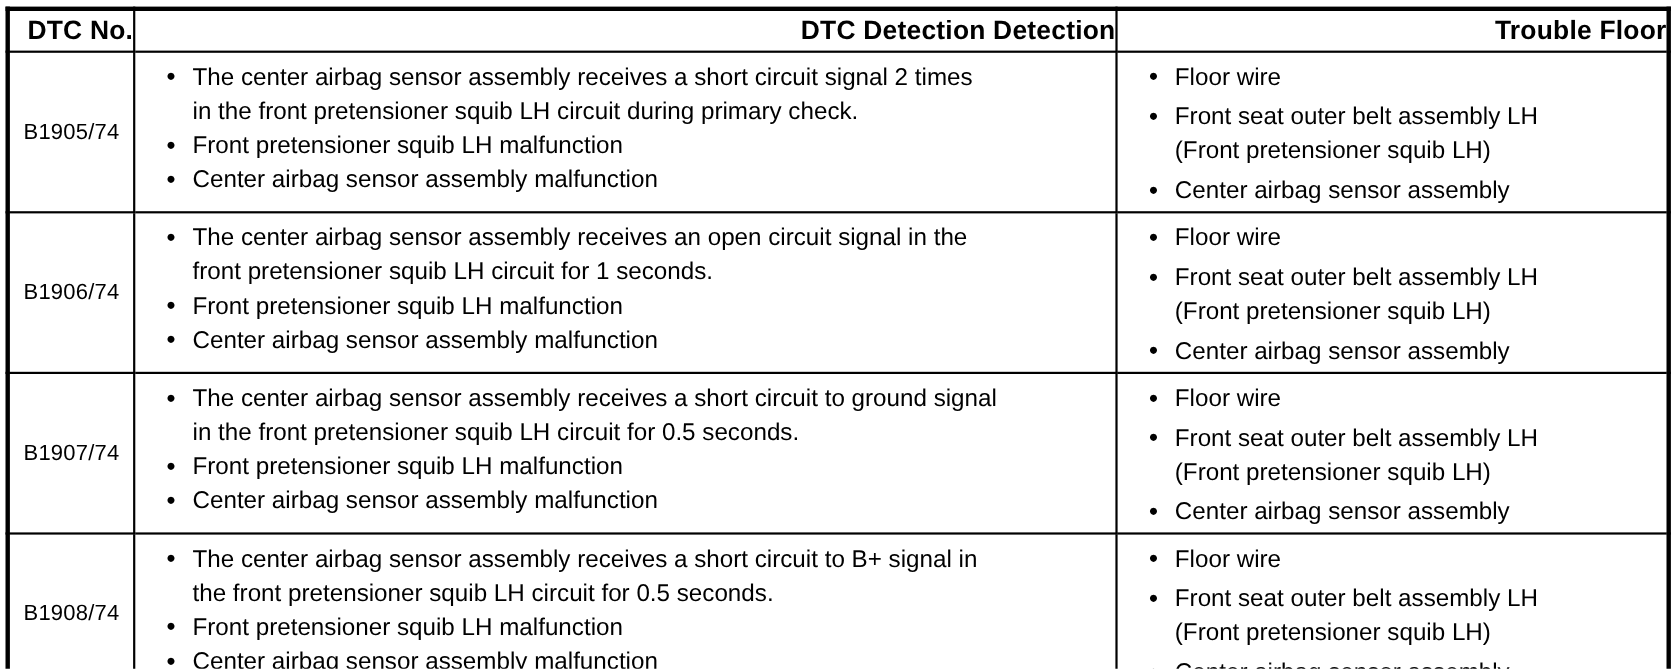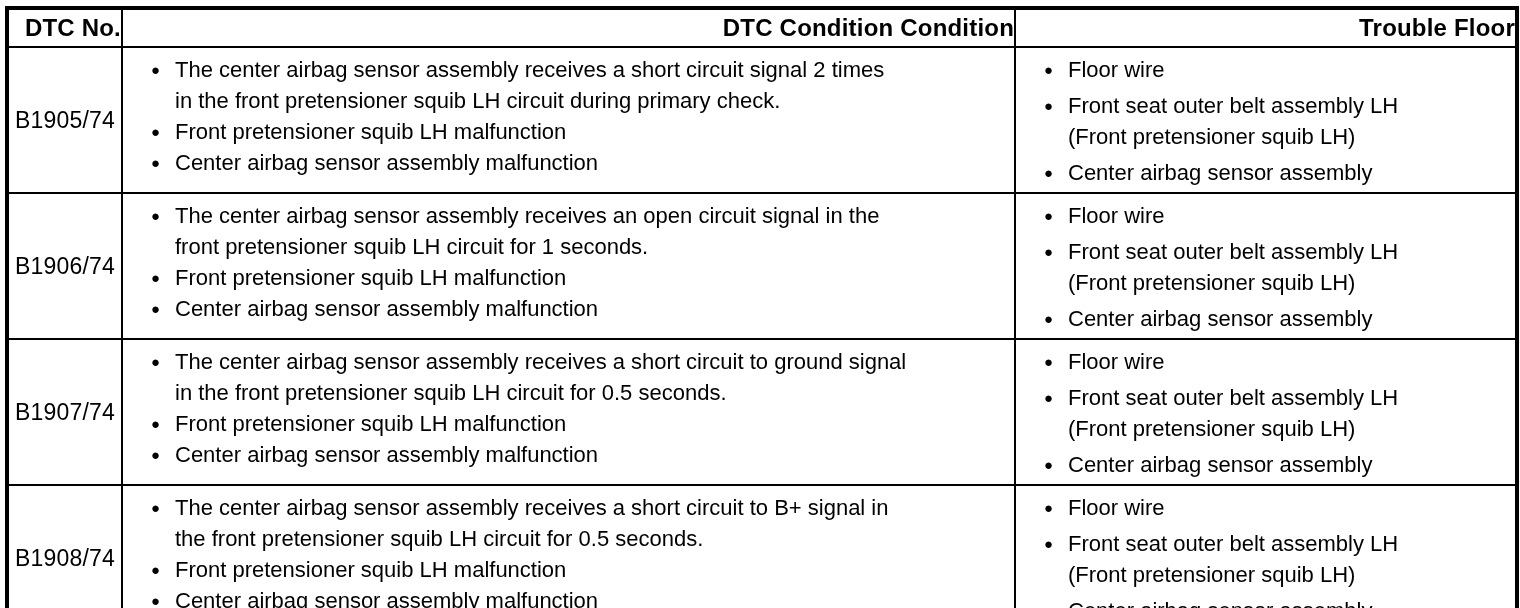--- a/index.html
+++ b/index.html
@@ -38,21 +38,21 @@
     font-size: 24px;
     font-weight: bold;
     text-align: right;
     vertical-align: middle;
     letter-spacing: 0.2px;
   }
   tbody tr { height: 137px; }
   td.dtc-cell {
     text-align: center;
     vertical-align: middle;
-    font-size: 23px;
+    font-size: 20px;
     letter-spacing: 0.2px;
   }
   td.cond-cell, td.trouble-cell {
     vertical-align: top;
     padding: 6px 4px 4px 0;
   }
   ul.bullet-list {
     margin: 0;
     padding: 0;
     list-style: none;
@@ -82,21 +82,21 @@
 <div class="page">
   <table class="dtc-table">
     <colgroup>
       <col class="c1">
       <col class="c2">
       <col class="c3">
     </colgroup>
     <thead>
       <tr>
         <th>DTC No.</th>
-        <th>DTC Condition Condition</th>
+        <th>DTC Detection Detection</th>
         <th>Trouble Floor</th>
       </tr>
     </thead>
     <tbody id="table-body">
   <tr>
     <td class="dtc-cell">B1905/74</td>
     <td class="cond-cell">
       <ul class="bullet-list conditions">
               <li>
                 <span class="bullet">●</span>

